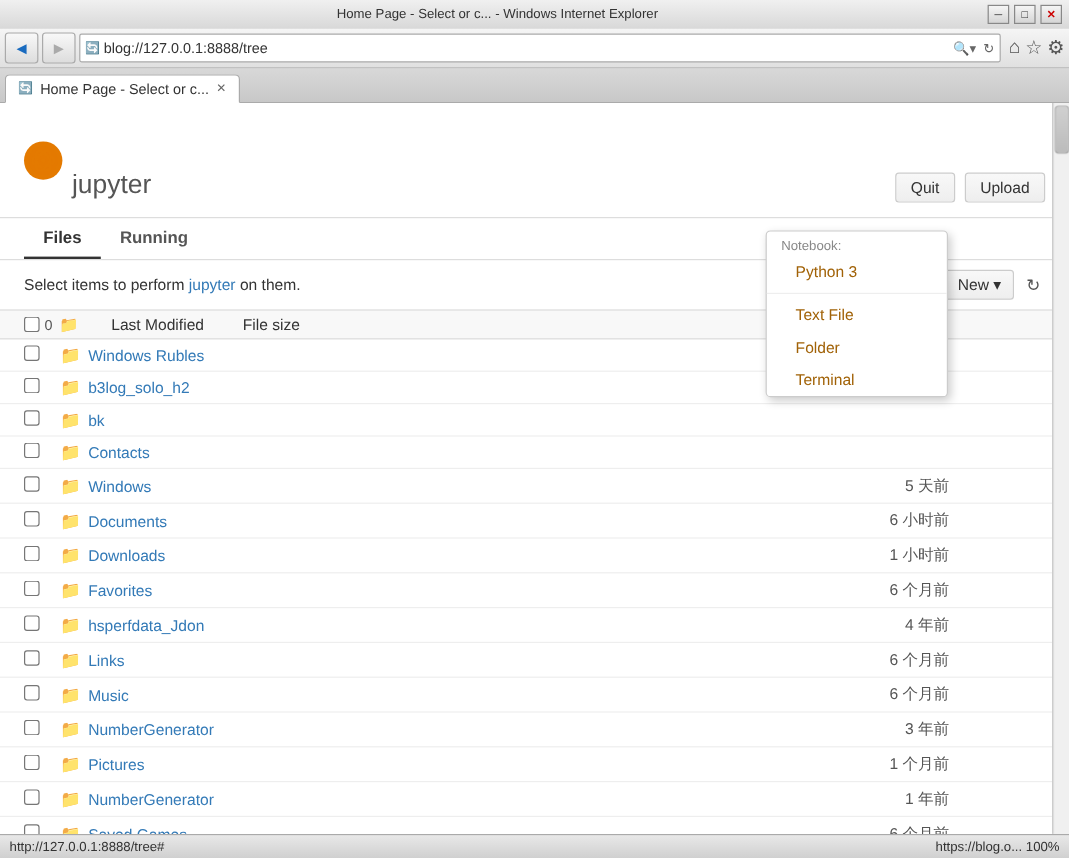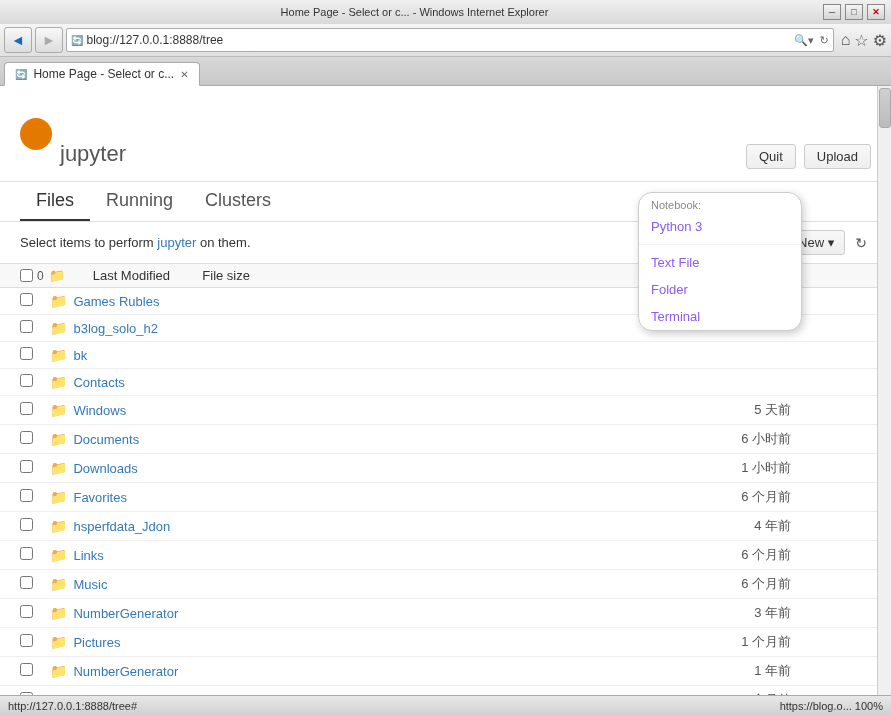--- a/index.html
+++ b/index.html
@@ -154,23 +154,24 @@
     }
 
     .jupyter-tabs {
       display: flex;
       padding: 0 20px;
       border-bottom: 1px solid #ddd;
     }
     .jtab {
       padding: 8px 16px;
       cursor: pointer;
-      font-size: 18px;
+      font-size: 14px;
       color: #555;
       border-bottom: 2px solid transparent;
+      font-weight: bold;
     }
     .jtab.active {
       color: #333;
       border-bottom: 2px solid #333;
     }
 
     .file-toolbar {
       display: flex;
       align-items: center;
       justify-content: space-between;
@@ -246,40 +247,41 @@
       cursor: pointer;
     }
 
     
     .dropdown-overlay {
       position: fixed;
       top: 192px;
       left: 638px;
       background: #fff;
       border: 1px solid #ccc;
-      border-radius: 14px;
+      border-radius: 4px;
       box-shadow: 2px 3px 8px rgba(0,0,0,0.2);
-      width: 164px;
+      width: 152px;
       z-index: 100;
       font-size: 13px;
     }
     .dropdown-section-label {
       padding: 6px 12px 2px;
       color: #888;
       font-size: 11px;
     }
     .dropdown-divider {
       border: none;
       border-top: 1px solid #eee;
       margin: 4px 0;
     }
     .dropdown-item {
       padding: 6px 12px;
       cursor: pointer;
-      color: #8b5cf6;
+      color: #a16207;
+      margin-left: 12px;
     }
     .count-badge {
       font-size: 12px; color: #555;
     }
   </style>
 </head>
 <body>
 
 <div class="browser-chrome">
   <div class="title-bar">
@@ -337,21 +339,20 @@
     </div>
     <div class="header-btns">
       <button class="header-btn">Quit</button>
       <button class="header-btn">Upload</button>
     </div>
   </div>
 
   <div class="jupyter-tabs">
     <div class="jtab active">Files</div>
     <div class="jtab">Running</div>
-    <div class="jtab">Clusters</div>
   </div>
 
   <div class="file-toolbar">
     <div class="file-toolbar-left">
       Select items to perform <span style="color:#337ab7; cursor:pointer;">jupyter</span> on them.
     </div>
     <div class="file-toolbar-right">
       <button class="toolbar-btn">Upload</button>
       <button class="toolbar-btn new-btn">
         <span>New ▾</span>
@@ -374,21 +375,21 @@
     </div>
   </div>
 
   <div id="file-list">
       <div class="file-item">
       <div class="check-col">
         <input type="checkbox" style="">
       </div>
       <div class="name-col">
         <span class="folder-icon">📁</span>
-        <a class="file-link" href="#">Games Rubles</a>
+        <a class="file-link" href="#">Windows Rubles</a>
       </div>
       <div class="mod-col"></div>
       <div style="width:80px; text-align:right;"></div>
     </div>
       <div class="file-item">
       <div class="check-col">
         <input type="checkbox" style="">
       </div>
       <div class="name-col">
         <span class="folder-icon">📁</span>

